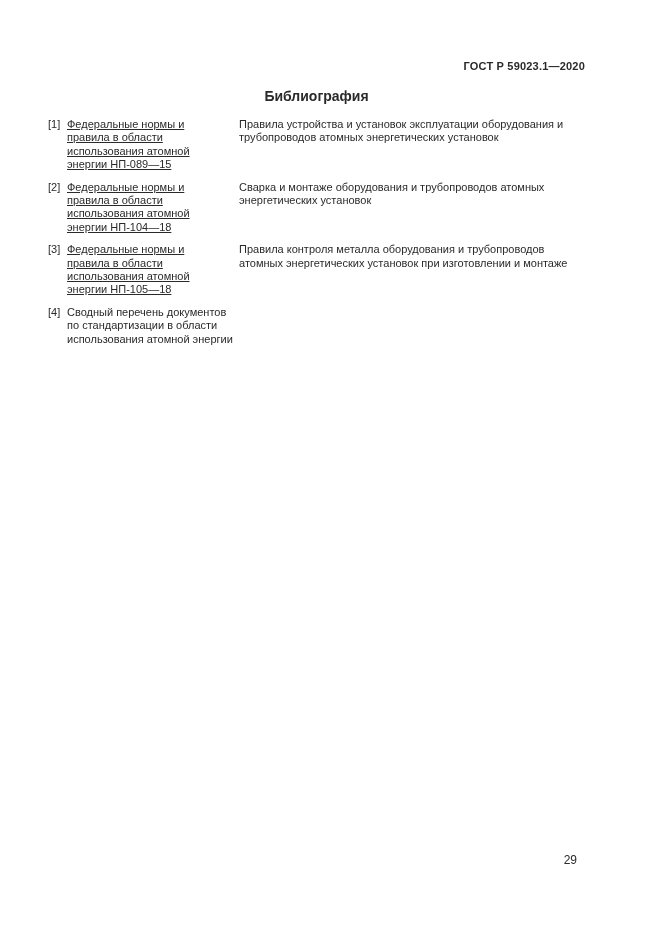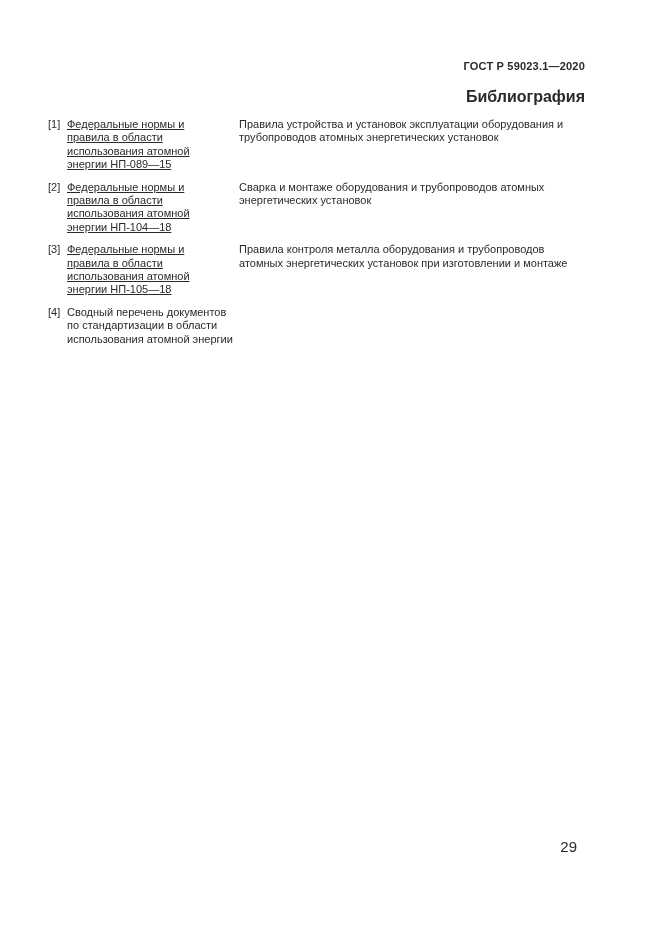--- a/index.html
+++ b/index.html
@@ -24,22 +24,22 @@
     font-size: 11px;
     font-weight: bold;
     text-align: right;
     letter-spacing: 0.2px;
   }
   .title {
     position: absolute;
     top: 88px;
     left: 48px;
     right: 76px;
-    text-align: right;
-    font-size: 16px;
+    text-align: center;
+    font-size: 14px;
     font-weight: bold;
   }
   .entries {
     position: absolute;
     top: 118px;
     left: 48px;
     right: 72px;
   }
   .entry {
     display: grid;
@@ -55,22 +55,22 @@
   .entry .src {
     padding-right: 10px;
     text-decoration: underline;
   }
   .entry .desc {
     padding-left: 0;
   }
   .page-number {
     position: absolute;
     right: 84px;
-    bottom: 80px;
-    font-size: 15px;
+    bottom: 68px;
+    font-size: 12px;
   }
 </style>
 </head>
 <body>
 
 <div class="page">
 
   <div class="doc-number">ГОСТ Р 59023.1—2020</div>
 
   <div class="title">Библиография</div>

